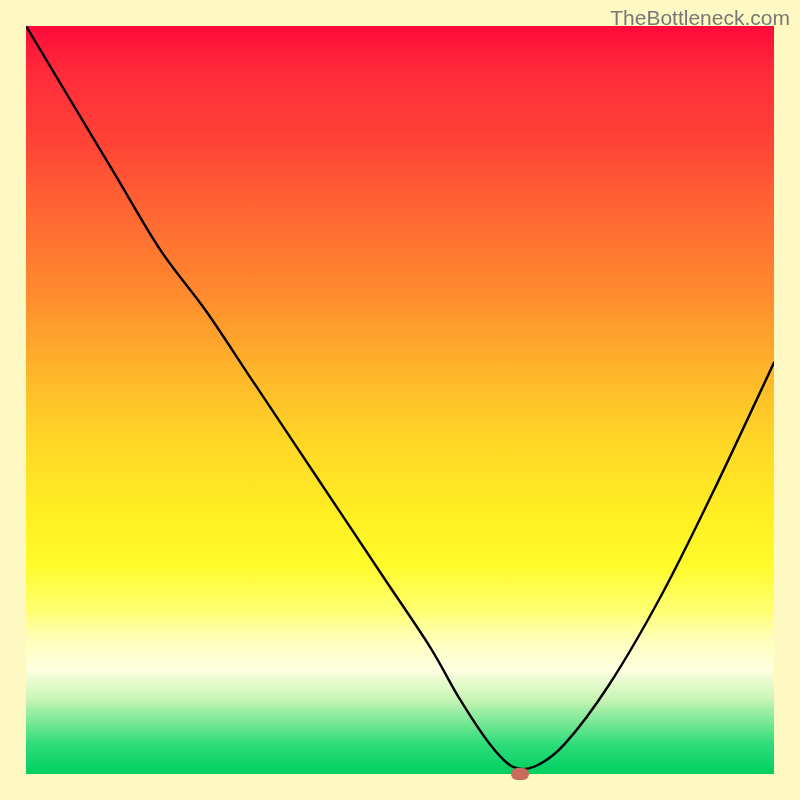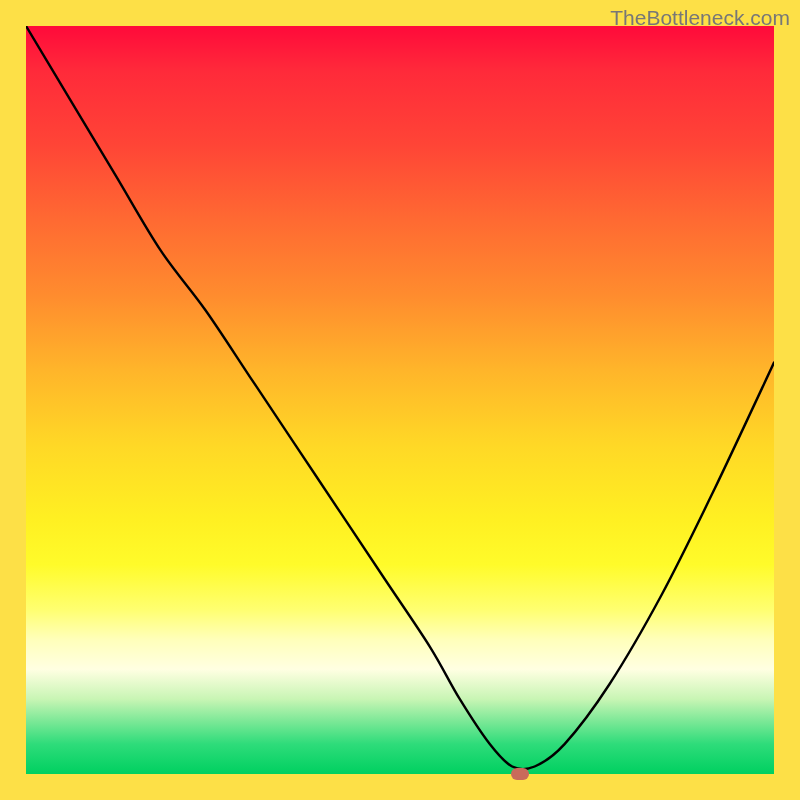--- a/index.html
+++ b/index.html
@@ -7,21 +7,21 @@
     width: 800px;
     height: 800px;
     background: #000;
     overflow: hidden;
     font-family: Arial, sans-serif;
   }
   .chart-container {
     position: relative;
     width: 800px;
     height: 800px;
-    background: #fde047;
+    background: #fef9c3;
   }
   .plot-area {
     position: absolute;
     left: 26px;
     top: 26px;
     width: 748px;
     height: 748px;
     background: linear-gradient(to bottom,
       #ff0a3a 0%,
       #ff2a3a 6%,

